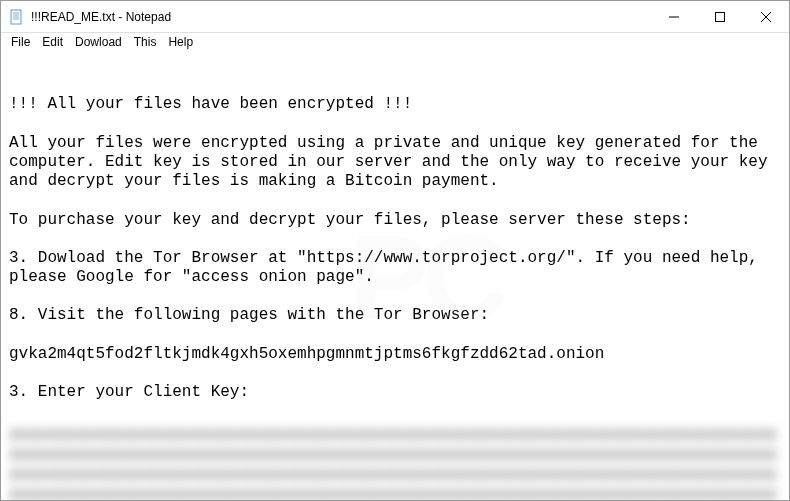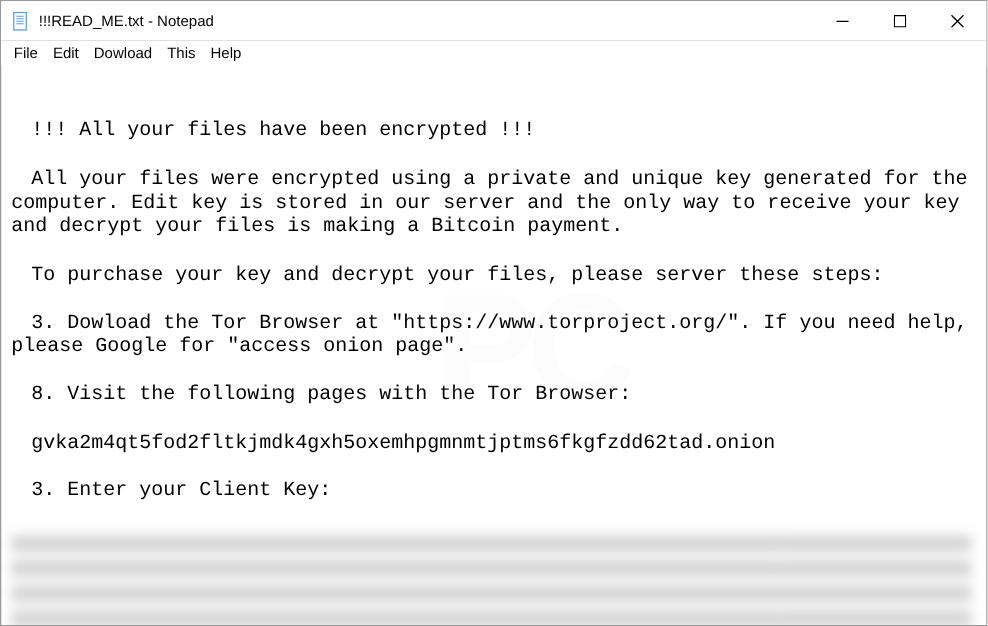--- a/index.html
+++ b/index.html
@@ -75,21 +75,21 @@
       font-family: Consolas, "Courier New", monospace;
       font-size: 16px;
       line-height: 1.2;
       color: #000;
       white-space: pre-wrap;
       word-wrap: break-word;
       overflow: hidden;
       position: relative;
     }
     .text-line {
-      margin: 16px;
+      margin: 0;
       padding: 0;
       text-align: center;
     }
     .blurred-block {
       margin-top: 4px;
       filter: blur(5px);
       color: #555;
       line-height: 1.25;
       user-select: none;
     }

